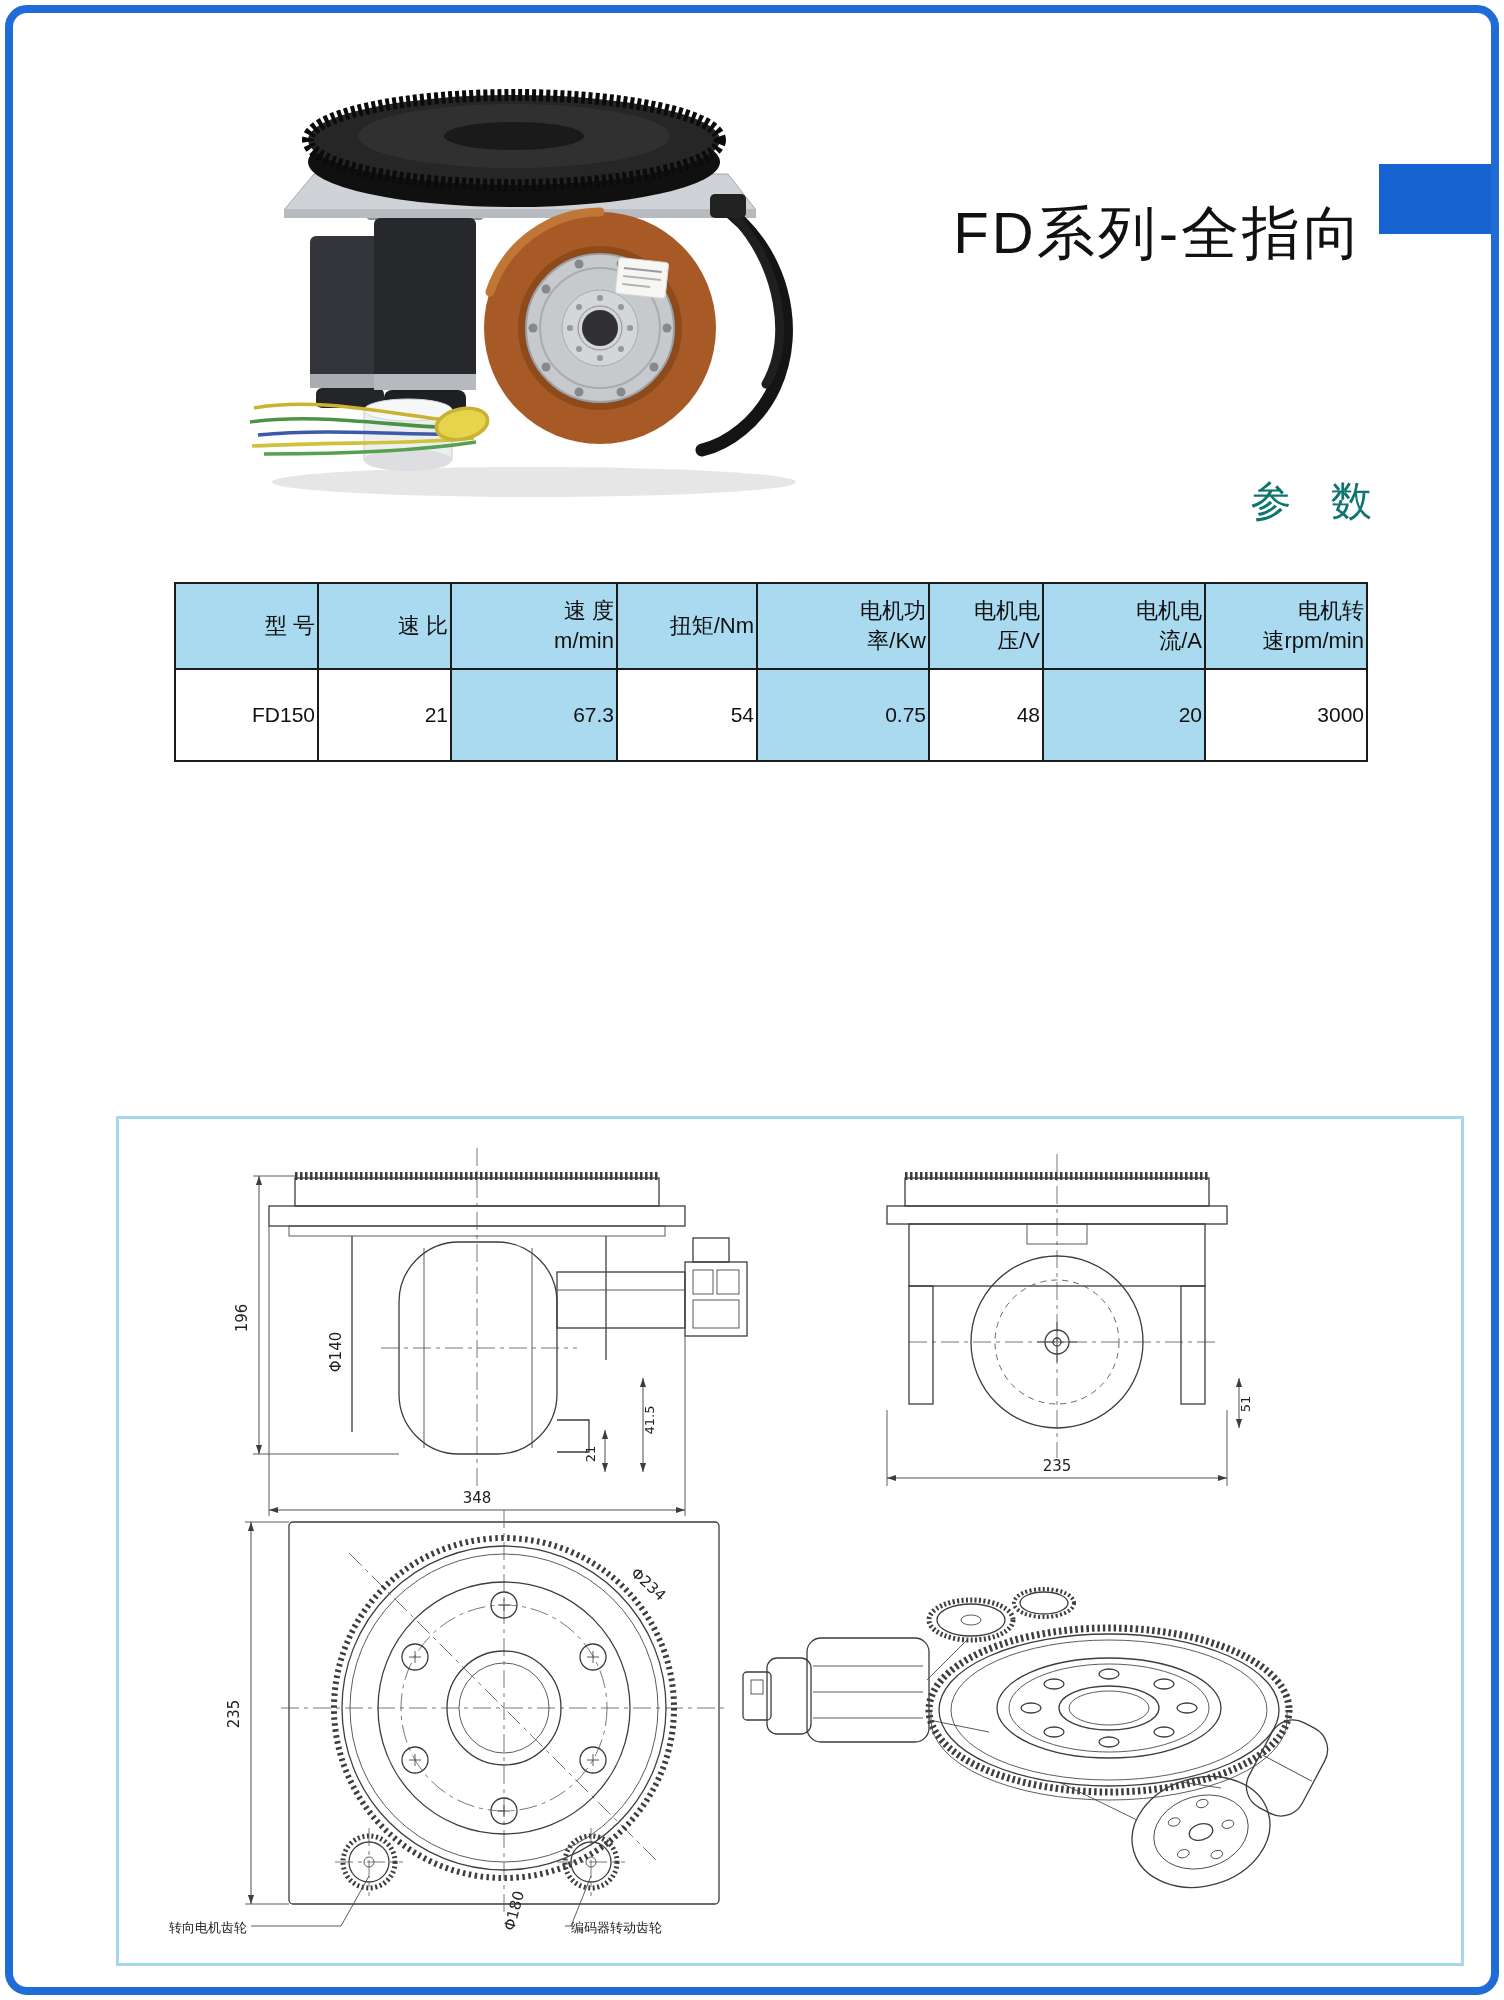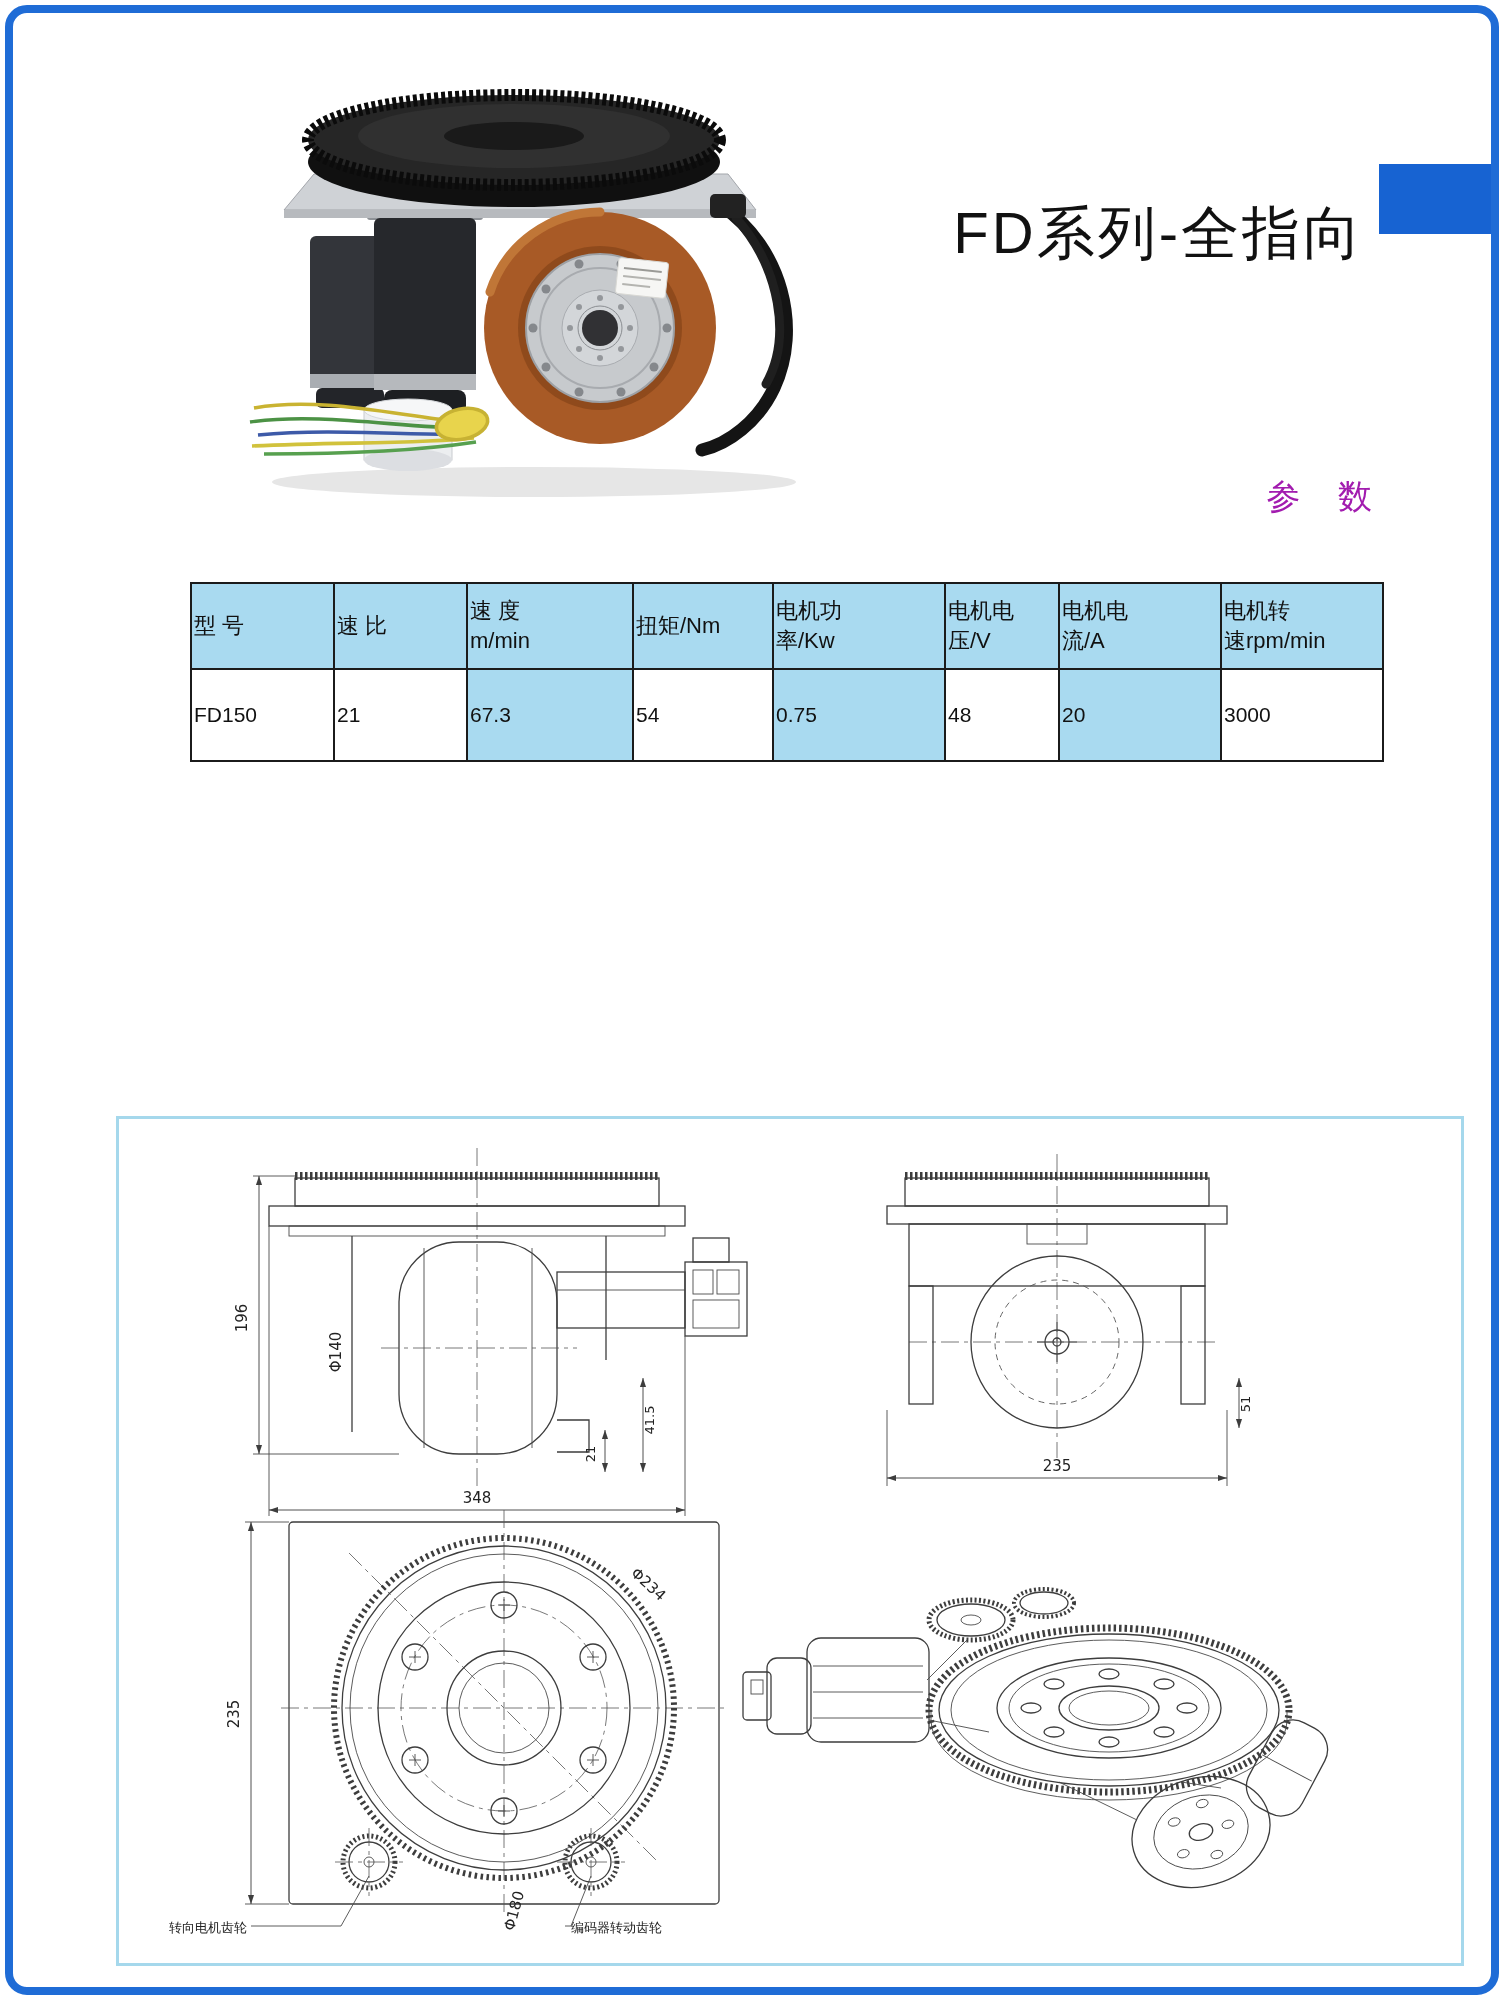--- a/index.html
+++ b/index.html
@@ -8,26 +8,26 @@
 
   .frame{position:absolute;inset:5px;border:8px solid #1f6cd6;border-radius:22px;pointer-events:none}
 
   .photo{position:absolute;left:162px;top:78px;width:672px;height:430px}
   .photo svg{width:100%;height:100%}
 
   .page-title{position:absolute;top:156px;right:140px;font-size:58px;font-weight:normal;
     letter-spacing:3px;white-space:nowrap}
   .accent-block{position:absolute;top:164px;right:13px;width:112px;height:70px;background:#1763d2}
 
-  .section-label{position:absolute;font-size:34px;color:#a21caf;white-space:nowrap}
+  .section-label{position:absolute;font-size:41px;color:#0f766e;white-space:nowrap}
   .params-label{top:474px;right:118px;letter-spacing:14px}
   .dims-label{top:1114px;right:114px;letter-spacing:7px}
 
-  table.params{position:absolute;left:190px;top:582px;width:1192px;border-collapse:collapse;
-    table-layout:fixed;text-align:left;font-size:21px}
+  table.params{position:absolute;left:174px;top:582px;width:1192px;border-collapse:collapse;
+    table-layout:fixed;text-align:right;font-size:21px}
   table.params th,table.params td{border:2px solid #1b1b1b;white-space:pre-line;padding:3px 2px;
     font-weight:normal;line-height:1.35;vertical-align:middle}
   table.params th{background:#a9daf0;height:86px;font-size:22px}
   table.params td{height:92px}
   table.params td.hl{background:#a9daf0}
 
   .drawing{position:absolute;left:116px;top:1116px;width:1348px;height:850px;
     border:3px solid #a5d8ec;background:#fff}
   .drawing svg{width:100%;height:100%;display:block}
 

